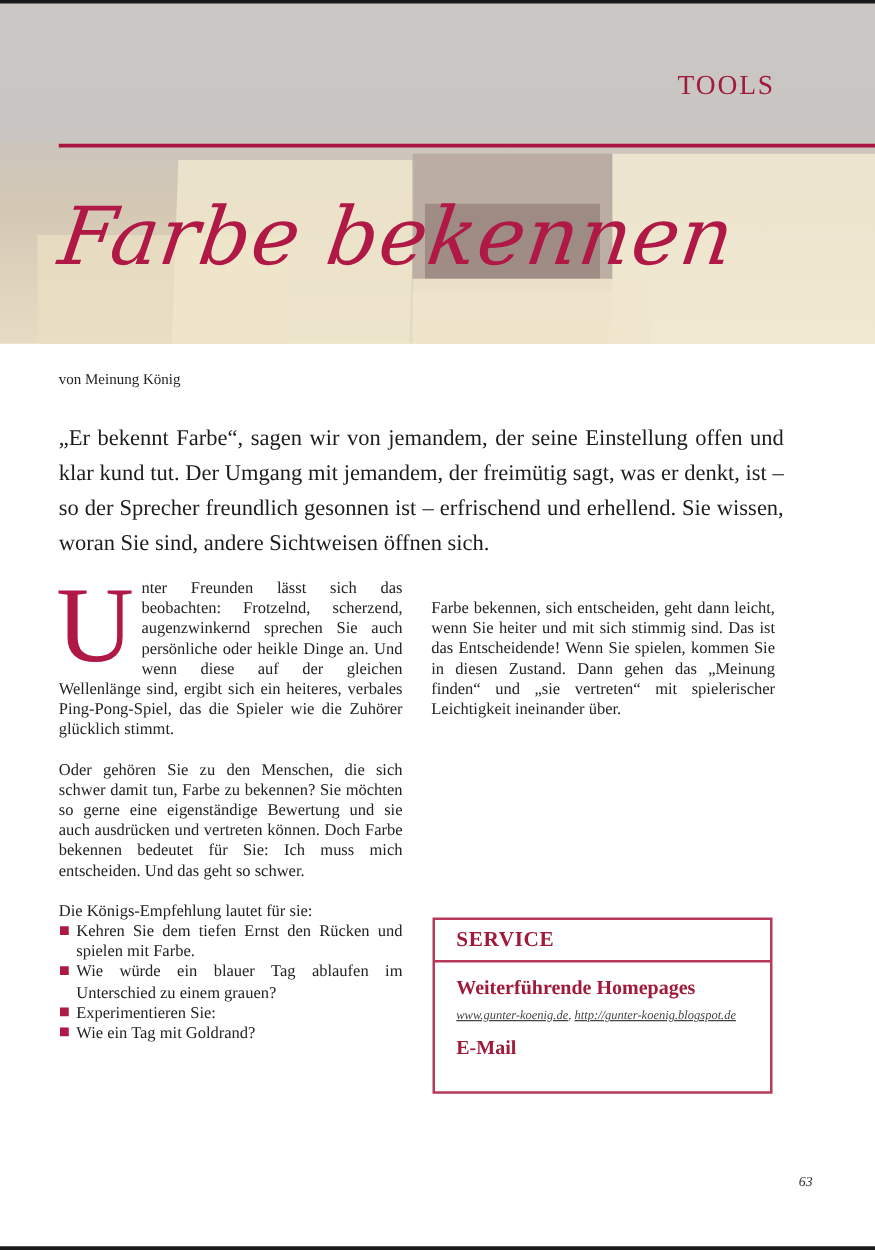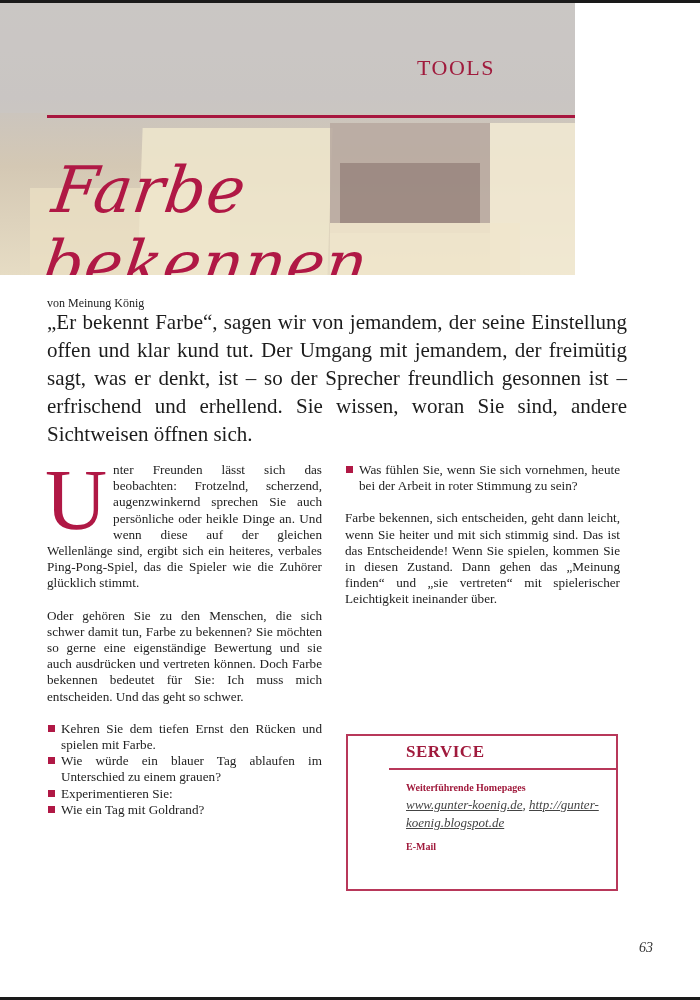--- a/index.html
+++ b/index.html
@@ -6,21 +6,21 @@
   body {
     width: 700px; height: 1000px; position: relative; overflow: hidden;
     background: #ffffff;
     font-family: "Liberation Serif", "DejaVu Serif", serif;
     color: #222;
   }
   .topbar { position: absolute; left: 0; top: 0; width: 700px; height: 3px; background: #1a1a1a; }
   .bottombar { position: absolute; left: 0; bottom: 0; width: 700px; height: 3px; background: #1a1a1a; }
 
   .hero {
-    position: absolute; left: 0; top: 3px; width: 575px; height: 272px; overflow: hidden;
+    position: absolute; left: 0; top: 3px; width: 700px; height: 272px; overflow: hidden;
     background: linear-gradient(180deg, #cbc7c4 0%, #c9c4c0 35%, #d4c8b4 60%, #e6dcc4 100%);
   }
   .hero .blk { position: absolute; }
   .hero .b1 { left: 140px; top: 125px; width: 190px; height: 150px; background: #efe6cc; opacity: .85; transform: skewX(-2deg); }
   .hero .b2 { left: 30px; top: 185px; width: 200px; height: 100px; background: #eadfc3; opacity: .8; }
   .hero .b3 { left: 330px; top: 120px; width: 160px; height: 110px; background: #b7a8a0; opacity: .85; }
   .hero .b4 { left: 340px; top: 160px; width: 140px; height: 60px; background: #8a7570; opacity: .6; }
   .hero .b5 { left: 490px; top: 120px; width: 210px; height: 160px; background: #f2ead4; opacity: .85; }
   .hero .b6 { left: 330px; top: 220px; width: 190px; height: 60px; background: #efe5cc; opacity: .9; }
   .hero .b7 { left: 0; top: 0; width: 700px; height: 110px; background: #c9c6c4; opacity: .6; }
@@ -33,54 +33,54 @@
   .section-rule { position: absolute; left: 47px; top: 112px; width: 653px; height: 3px; background: #a8173f; }
   .headline {
     position: absolute; left: 48px; top: 150px;
     font-family: "DejaVu Serif", serif; font-style: italic;
     font-size: 64px; color: #b01845; letter-spacing: 1px; font-weight: normal;
     transform: skewX(-8deg);
   }
 
   .byline { position: absolute; left: 47px; top: 296px; font-size: 12px; color: #222; }
   .lead {
-    position: absolute; left: 47px; top: 308px; width: 580px;
-    font-size: 21px; line-height: 28px; color: #1c1c1c; text-align: justify;
+    position: absolute; left: 47px; top: 336px; width: 580px;
+    font-size: 18px; line-height: 28px; color: #1c1c1c; text-align: justify;
   }
 
   .col { position: absolute; font-size: 13.2px; line-height: 16.2px; color: #222; }
   .col-left { left: 47px; top: 462px; width: 275px; }
   .col-right { left: 345px; top: 462px; width: 275px; }
   .col p { margin: 0; text-align: justify; }
   .col .gap { height: 16px; }
   .dropcap {
     float: left; font-size: 86px; line-height: 72px; color: #b01845;
     margin: 2px 6px -4px -2px; font-family: "Liberation Serif", serif;
   }
   .bullets { list-style: none; margin: 0; padding: 0; }
   .bullets li { position: relative; padding-left: 14px; text-align: justify; }
   .bullets li .sq {
     position: absolute; left: 1px; top: 4px; width: 7px; height: 7px; background: #b01845;
   }
   .endmark { display: inline-block; width: 8px; height: 8px; background: #b01845; margin-left: 4px; vertical-align: -1px; }
 
   .service {
-    position: absolute; left: 346px; top: 734px; width: 272px; height: 157px;
-    border: 2px solid #b8385a; box-sizing: border-box; padding-left: 41px;
+    position: absolute; left: 346px; top: 734px; width: 272px; height: 141px;
+    border: 2px solid #b8385a; box-sizing: border-box;
   }
   .service-head {
     height: 34px; border-bottom: 2px solid #b8385a; box-sizing: border-box;
     padding: 6px 0 0 17px; font-size: 17px; font-weight: bold; color: #a01a3c; letter-spacing: .5px;
   }
   .service-body { padding: 12px 0 0 17px; }
-  .service-sub { font-size: 10px; font-weight: bold; color: #a01a3c; margin: 0; }
-  .service-link { font-size: 13px; font-style: italic; color: #444; text-decoration: underline; }
+  .service-sub { font-size: 16px; font-weight: bold; color: #a01a3c; margin: 0; }
+  .service-link { font-size: 10px; font-style: italic; color: #444; text-decoration: underline; }
   .service-links { margin: 2px 0 10px 0; }
 
-  .pagenum { position: absolute; left: 639px; top: 940px; font-size: 14px; color: #333; font-style: italic; }
+  .pagenum { position: absolute; left: 639px; top: 940px; font-size: 11px; color: #333; font-style: italic; }
 </style>
 </head>
 <body>
 
 <div class="topbar"></div>
 
 <div class="hero">
   <div class="blk b7"></div>
   <div class="blk b2"></div>
   <div class="blk b1"></div>
@@ -94,31 +94,31 @@
 </div>
 
 <div class="byline">von Meinung König</div>
 <div class="lead">„Er bekennt Farbe“, sagen wir von jemandem, der seine Einstellung offen und klar kund tut. Der Umgang mit jemandem, der freimütig sagt, was er denkt, ist – so der Sprecher freundlich gesonnen ist – erfrischend und erhellend. Sie wissen, woran Sie sind, andere Sichtweisen öffnen sich.</div>
 
 <div class="col col-left">
   <p><span class="dropcap">U</span><span>nter Freunden lässt sich das beobachten: Frotzelnd, scherzend, augenzwinkernd sprechen Sie auch persönliche oder heikle Dinge an. Und wenn diese auf der gleichen Wellenlänge sind, ergibt sich ein heiteres, verbales Ping-Pong-Spiel, das die Spieler wie die Zuhörer glücklich stimmt.</span></p>
   <div class="gap"></div>
   <p>Oder gehören Sie zu den Menschen, die sich schwer damit tun, Farbe zu bekennen? Sie möchten so gerne eine eigenständige Bewertung und sie auch ausdrücken und vertreten können. Doch Farbe bekennen bedeutet für Sie: Ich muss mich entscheiden. Und das geht so schwer.</p>
   <div class="gap"></div>
+  <p>Die Königs-Empfehlung lautet für sie:</p>
   <ul class="bullets">
     <li><span class="sq"></span><span>Kehren Sie dem tiefen Ernst den Rücken und spielen mit Farbe.</span></li>
     <li><span class="sq"></span><span>Wie würde ein blauer Tag ablaufen im Unterschied zu einem grauen?</span></li>
     <li><span class="sq"></span><span>Experimentieren Sie:</span></li>
     <li><span class="sq"></span><span>Wie ein Tag mit Goldrand?</span></li>
   </ul>
 </div>
 
 <div class="col col-right">
   <ul class="bullets">
-    <li><span class="sq"></span><span>Was fühlen Sie, wenn Sie sich vornehmen, heute bei der Arbeit in roter Stimmung zu sein?</span></li>
   </ul>
   <div class="gap"></div>
   <p>Farbe bekennen, sich entscheiden, geht dann leicht, wenn Sie heiter und mit sich stimmig sind. Das ist das Entscheidende! Wenn Sie spielen, kommen Sie in diesen Zustand. Dann gehen das „Meinung finden“ und „sie vertreten“ mit spielerischer Leichtigkeit ineinander über.</p>
 </div>
 
 <div class="service">
   <div class="service-head">SERVICE</div>
   <div class="service-body">
     <p class="service-sub">Weiterführende Homepages</p>
     <div class="service-links">

